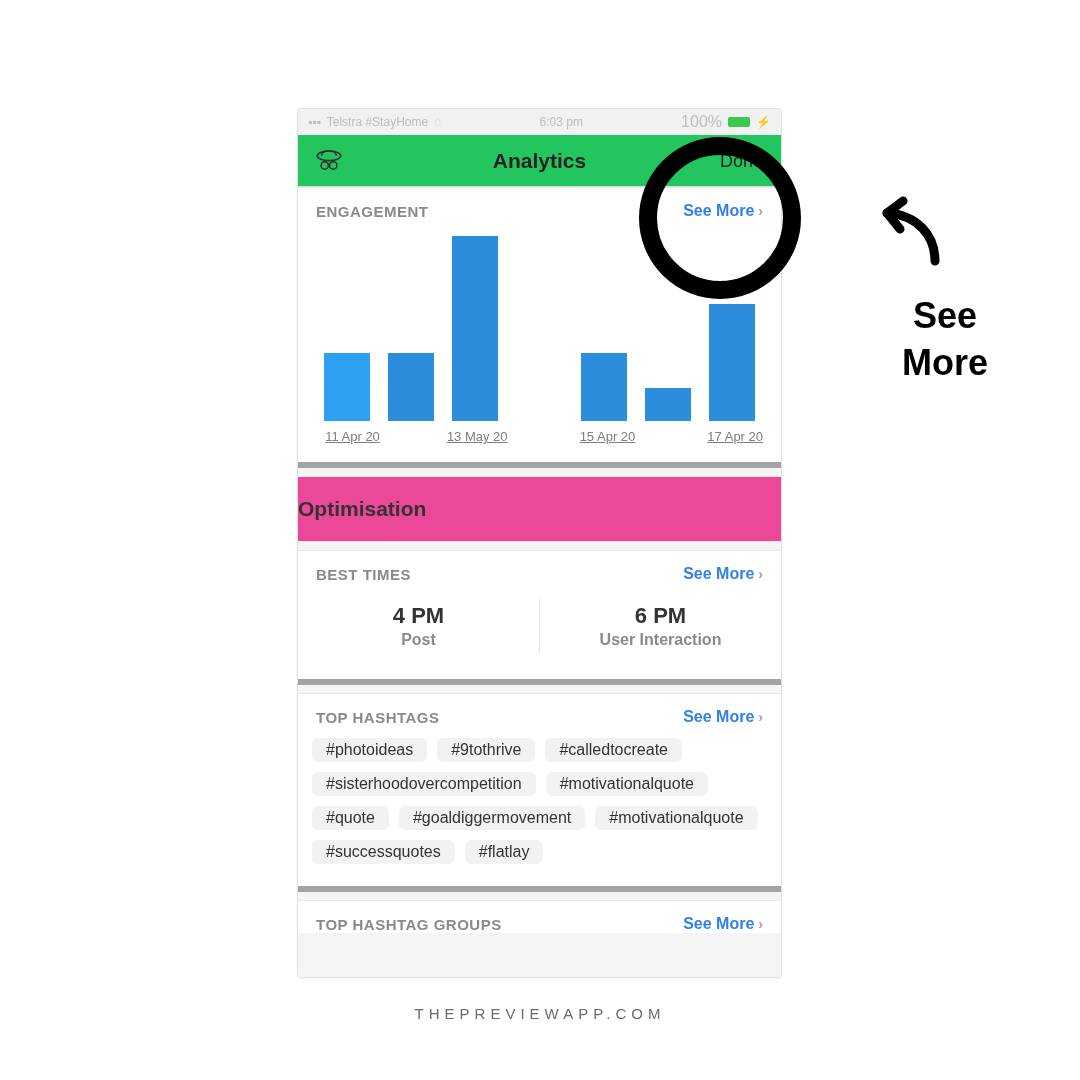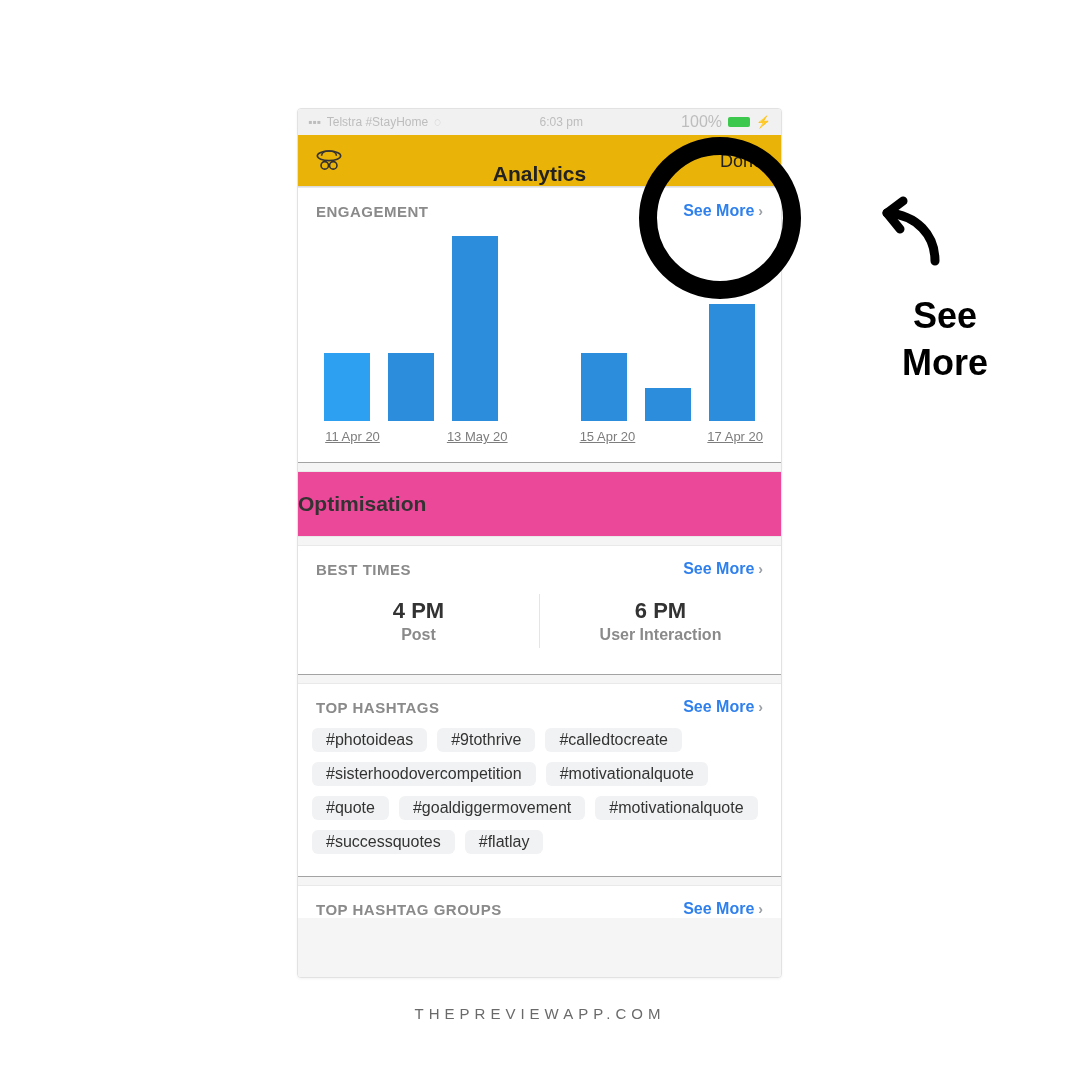--- a/index.html
+++ b/index.html
@@ -35,44 +35,44 @@
     font-size: 12px;
     color: #bdbdbd;
   }
   .status-left { display:flex; align-items:center; gap:6px; }
   .status-right { display:flex; align-items:center; gap:6px; }
   .battery {
     width: 22px; height: 10px; background:#3cc84c; border-radius:2px;
   }
   .header {
     height: 52px;
-    background: #eab308;
+    background: #22c55e;
     border-bottom: 1px solid #dcdcdc;
     display: flex;
-    align-items: flex-end;
+    align-items: center;
     justify-content: center;
     position: relative;
   }
   .header-title { font-size: 21px; font-weight: 700; color:#222; }
   .header-icon {
     position: absolute; left: 14px; top: 50%; transform: translateY(-50%);
   }
   .header-done {
     position: absolute; right: 18px; top: 50%; transform: translateY(-50%);
     font-size: 18px; color: #222;
   }
   .content {
     flex: 1;
     background: #f5f5f5;
     overflow: hidden;
   }
   .card {
     background: #fff;
     border-top: 1px solid #e9e9e9;
-    border-bottom: 1px solid #a3a3a3;
+    border-bottom: 6px solid #a3a3a3;
     margin-bottom: 8px;
   }
   .section-header {
     display: flex;
     align-items: center;
     justify-content: space-between;
     padding: 14px 18px 10px 18px;
   }
   .section-title {
     font-size: 15px;

